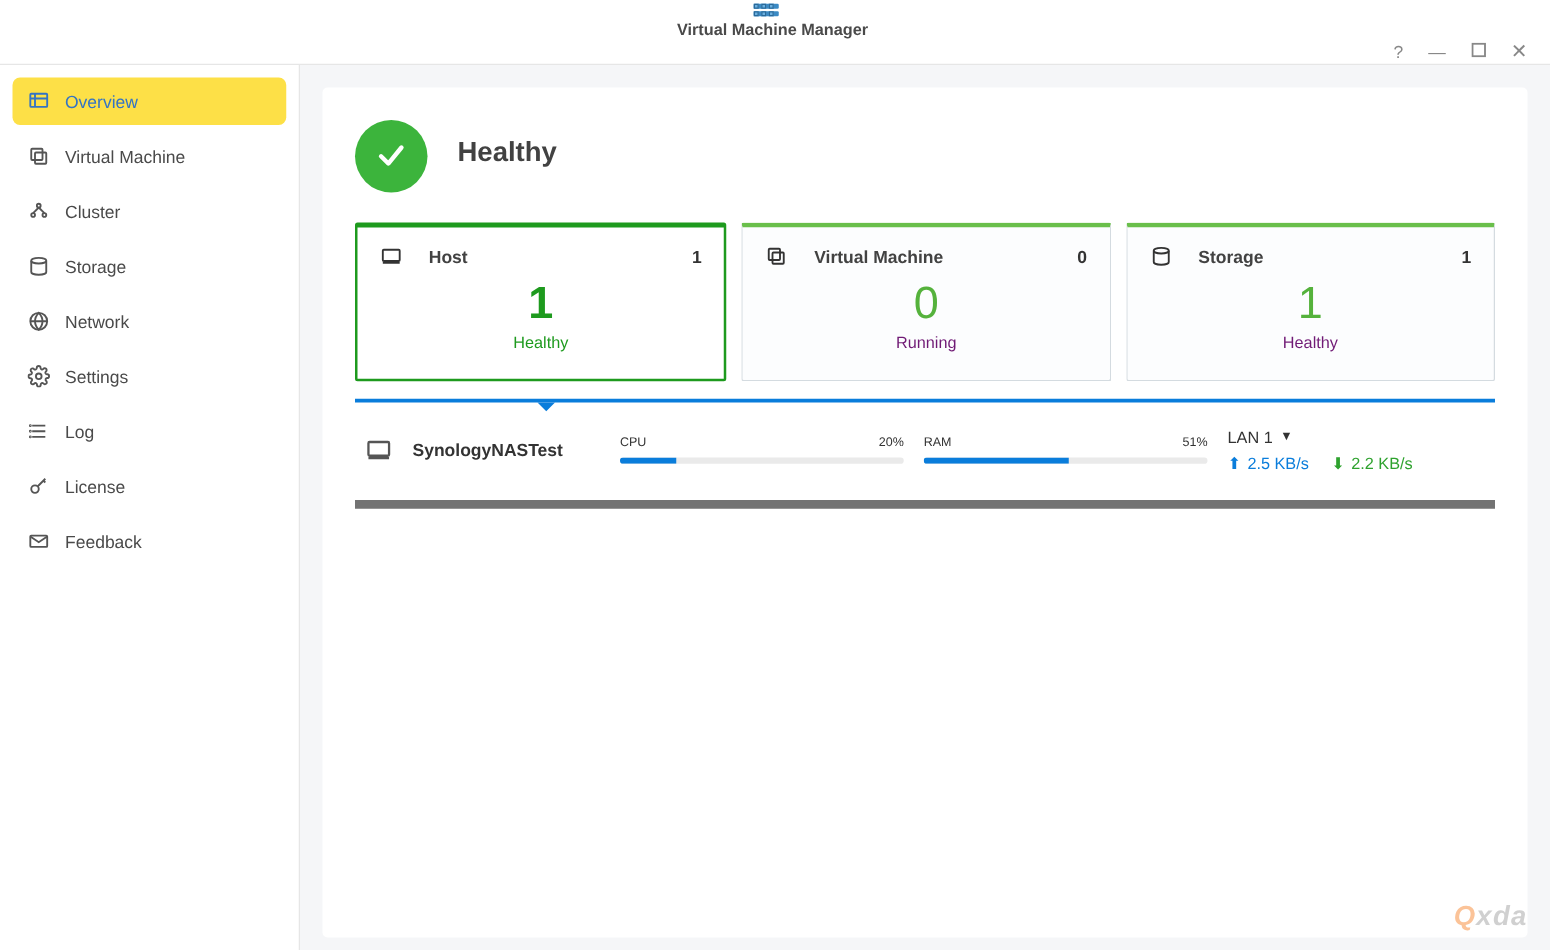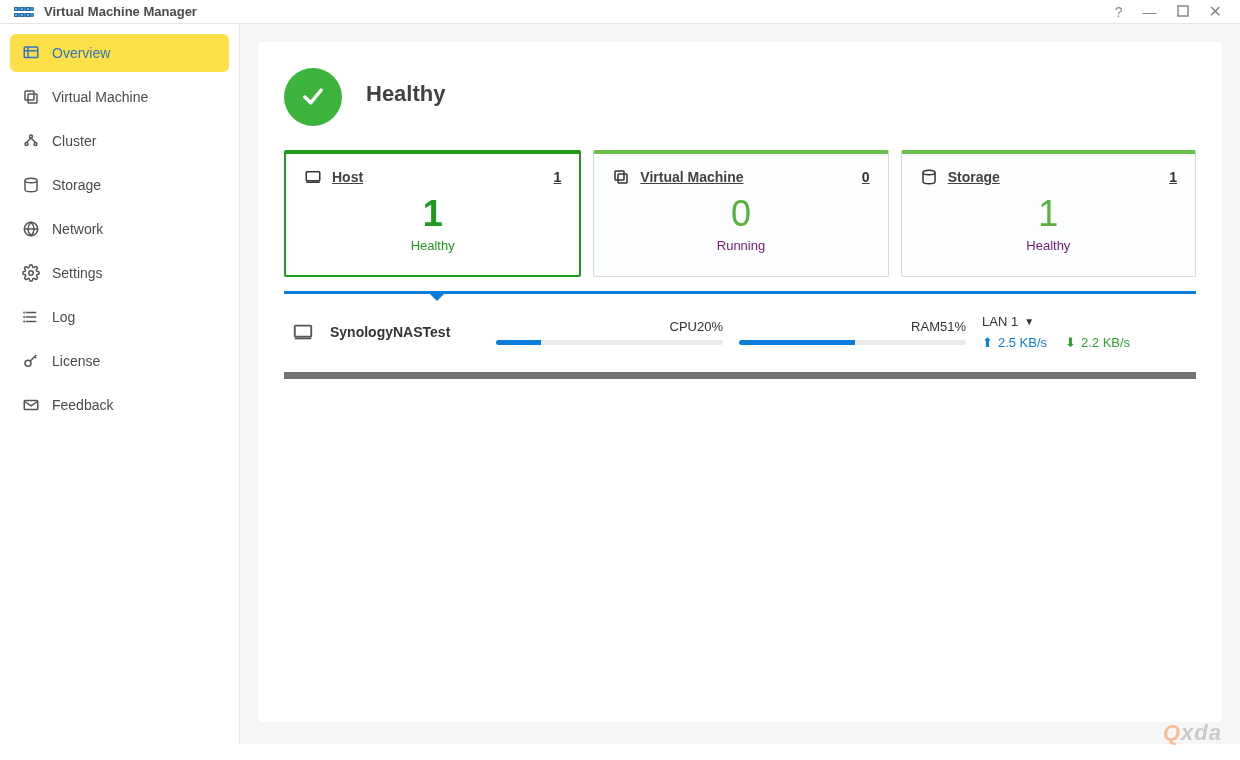--- a/index.html
+++ b/index.html
@@ -1,19 +1,19 @@
 <!DOCTYPE html>
 <html><head>
 <meta charset="utf-8">
 <style>
 * { box-sizing: border-box; margin: 0; padding: 0; }
 body { font-family: -apple-system, BlinkMacSystemFont, "Segoe UI", Arial, sans-serif; font-size: 13px; color: #333; background: #fff; width: 1240px; height: 760px; overflow: hidden; }
 
 
-.titlebar { height: 24px; display: flex; align-items: center; padding: 0 18px 0 14px; border-bottom: 1px solid #e6e6e6; }
+.titlebar { height: 52px; display: flex; align-items: center; padding: 0 18px 0 14px; border-bottom: 1px solid #e6e6e6; flex-direction: column; }
 .titlebar .logo { width: 20px; height: 20px; margin-right: 10px; display: flex; flex-direction: column; gap: 2px; justify-content: center; }
 .titlebar .logo-row { height: 4px; background: #3b8ac4; border-radius: 1px; display: flex; gap: 2px; }
 .titlebar .logo-block { width: 4px; height: 4px; background: #6bb0e0; border: 0.5px solid #2a6a9a; }
 .titlebar .title { font-weight: 600; color: #4a4a4a; font-size: 13px; }
 .titlebar .winbtns { margin-left: auto; display: flex; gap: 20px; color: #888; align-items: center; }
 .titlebar .winbtns span { cursor: pointer; font-size: 14px; }
 
 
 .body-row { display: flex; height: calc(760px - 40px); }
 .sidebar { width: 240px; border-right: 1px solid #e6e6e6; padding: 10px; background: #fff; }
@@ -35,40 +35,40 @@
 .health { display: flex; align-items: center; gap: 24px; margin-bottom: 24px; }
 .health-badge { width: 58px; height: 58px; border-radius: 50%; background: #3cb43c; display: flex; align-items: center; justify-content: center; }
 .health-badge svg { width: 28px; height: 28px; }
 .health-text h2 { font-size: 22px; color: #424242; margin-bottom: 6px; font-weight: 600; }
 .health-text p { font-size: 13px; color: #666; }
 
 
 .cards { display: flex; gap: 12px; margin-bottom: 6px; }
 .card { flex: 1; border: 1px solid #d4dbe0; border-top: 4px solid #6abf4b; border-radius: 2px; padding: 14px 18px 22px; position: relative; background: #fcfdfe; cursor: pointer; }
 .card.active { border: 2px solid #1e9a1e; border-top: 4px solid #1e9a1e; background: #fff; }
-.card-head { display: flex; align-items: center; gap: 10px; color: #424242; text-decoration: underline; }
+.card-head { display: flex; align-items: center; gap: 21px; color: #424242; }
 .card-head .ci { width: 18px; height: 18px; display: inline-flex; }
 .card-head .cname { font-weight: 600; font-size: 14px; }
 .card-head .cnum { margin-left: auto; font-weight: 600; font-size: 14px; color: #333; }
 .card-big { text-align: center; margin-top: 10px; }
 .card-big .bignum { font-size: 36px; font-weight: 400; color: #55b23c; line-height: 1; }
 .card.active .card-big .bignum { color: #1e9a1e; font-weight: 600; }
 .card-big .biglbl { font-size: 13px; color: #701a75; margin-top: 6px; }
 .card.active .card-big .biglbl { color: #1e9a1e; }
 
 
 .tabline { height: 3px; background: #0a7ddb; margin-top: 14px; position: relative; }
 .tabline .arrow { position: absolute; left: 16%; top: 3px; width: 0; height: 0; border-left: 7px solid transparent; border-right: 7px solid transparent; border-top: 7px solid #0a7ddb; }
 
 
 .hostrow { display: flex; align-items: center; gap: 16px; padding: 20px 8px 22px; border-bottom: 7px solid #737373; }
 .hostrow .hicon { width: 22px; height: 22px; display: inline-flex; }
 .hostrow .hname { font-weight: 600; color: #333; font-size: 14px; width: 150px; }
 .metric { flex: 1; }
-.metric-head { display: flex; justify-content: flex-end; font-size: 13px; color: #333; margin-bottom: 6px; }
+.metric-head { display: flex; justify-content: space-between; font-size: 10px; color: #333; margin-bottom: 6px; }
 .bar { height: 5px; background: #eaeaea; border-radius: 3px; overflow: hidden; }
 .bar-fill { height: 100%; background: #0a7ddb; }
 .lan { width: 206px; }
 .lan-head { font-size: 13px; color: #333; display: flex; align-items: center; gap: 6px; margin-bottom: 6px; }
 .lan-vals { display: flex; gap: 18px; font-size: 13px; }
 .up { color: #0a7ddb; display: flex; align-items: center; gap: 5px; }
 .dn { color: #2ea22e; display: flex; align-items: center; gap: 5px; }
 
 
 .watermark { position: absolute; right: 18px; bottom: 14px; font-size: 22px; font-weight: 800; color: rgba(120,120,120,0.35); letter-spacing: 1px; font-style: italic; }

